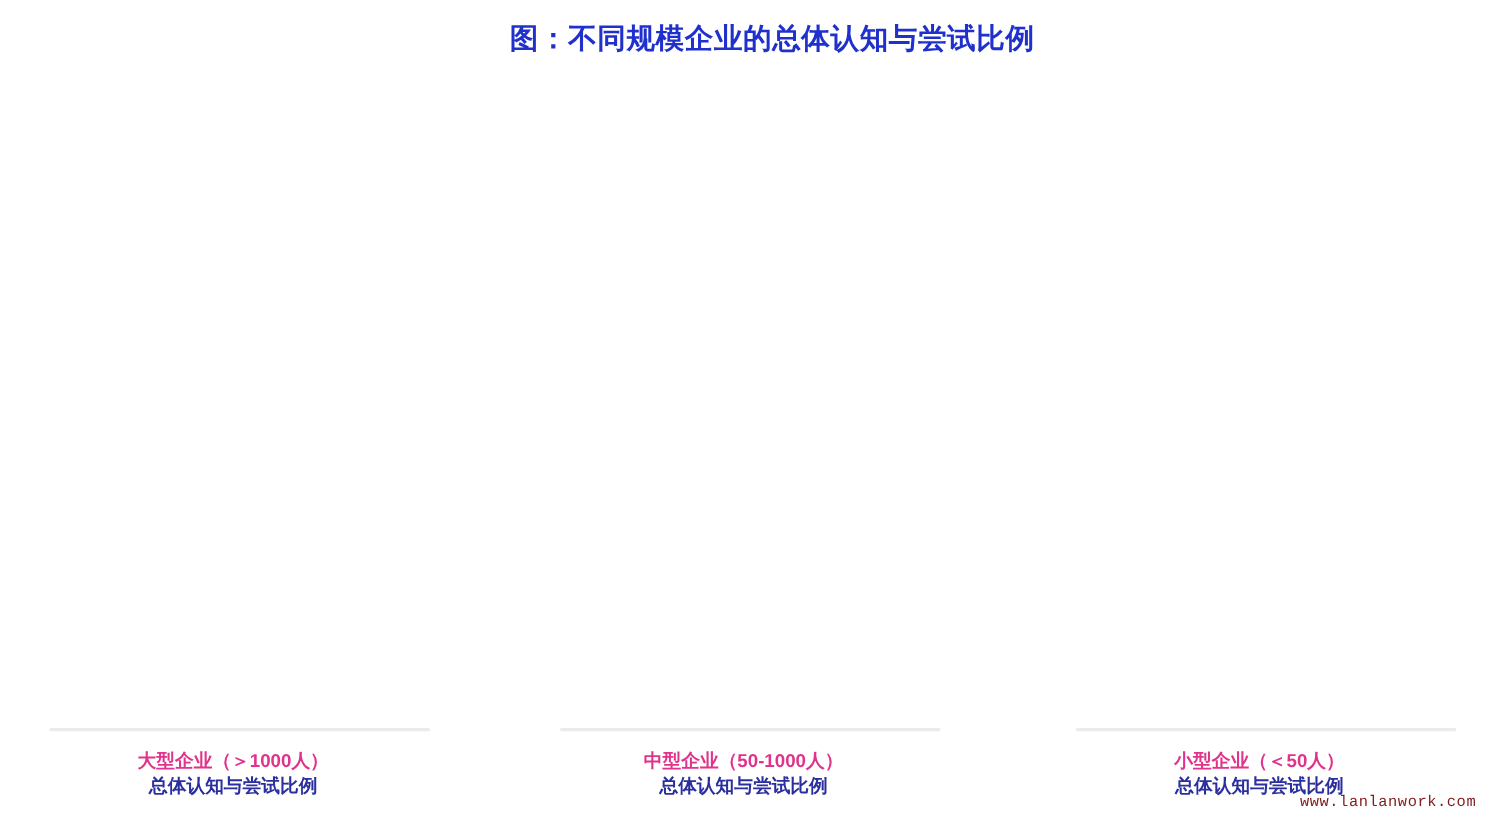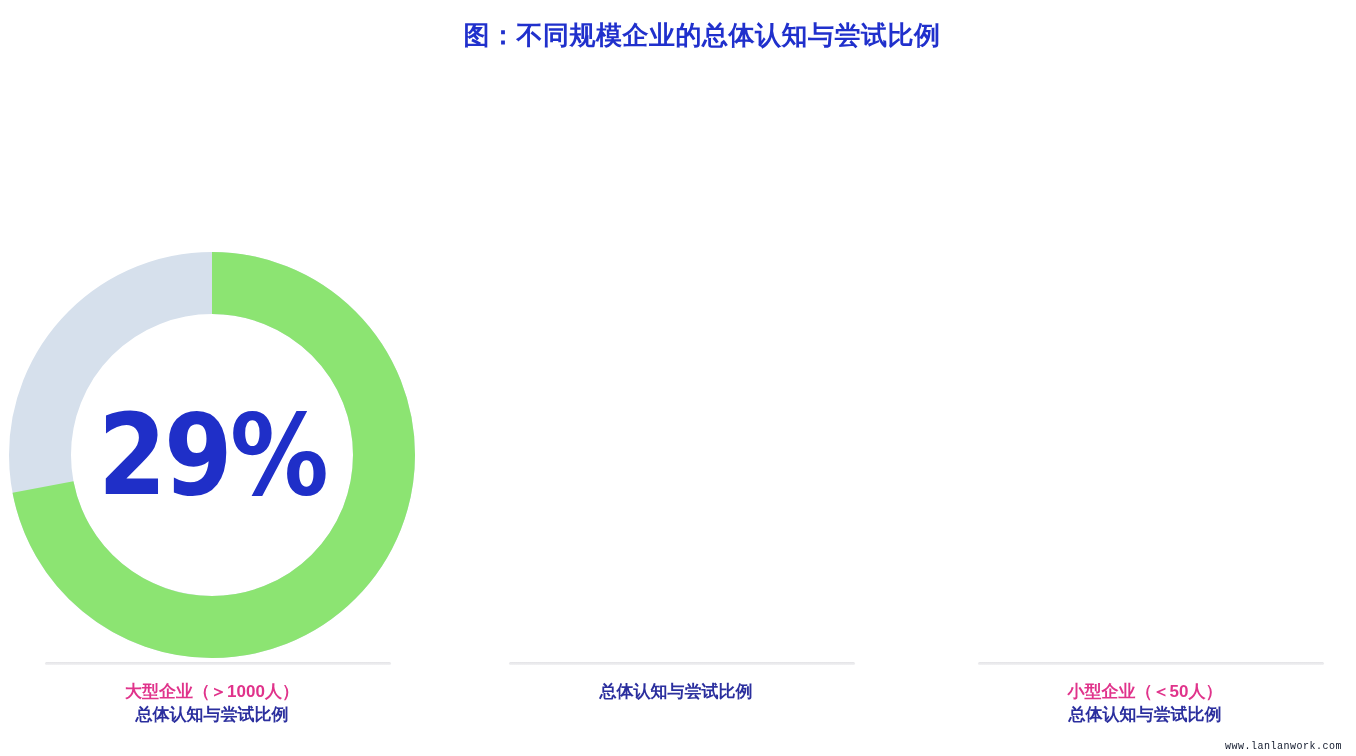--- a/index.html
+++ b/index.html
@@ -109,53 +109,47 @@
     font-weight: bold;
     color: #2b2f9e;
     white-space: nowrap;
     line-height: 1.35;
   }
 
   
   #watermark {
     position: absolute;
     right: 14px;
-    bottom: 4px;
+    bottom: 18px;
     font-family: "Liberation Mono", "DejaVu Sans Mono", monospace;
-    font-size: 10px;
-    color: #0f172a;
+    font-size: 14px;
+    color: #7f1d1d;
     letter-spacing: 0.5px;
     white-space: nowrap;
   }
 </style>
 </head>
 <body>
 
 <div id="chart-title">图：不同规模企业的总体认知与尝试比例</div>
 
 <div id="panels">
 
   <div class="panel p0">
-    <div class="donut-wrap">
-      <svg class="donut-svg" viewBox="0 0 406 406">
-        <circle cx="203" cy="203" r="172" fill="none" stroke-width="62" stroke="#D6E0EC" stroke-dasharray="1080.7078728348888 1080.7078728348888"></circle>
-        <circle cx="203" cy="203" r="172" fill="none" stroke-width="62" transform="rotate(-90 203 203)" stroke="#8CE472" stroke-dasharray="778.1096684411199 302.5982043937689" stroke-dashoffset="0"></circle>
-      </svg>
-      <div class="donut-center-label">29%</div>
-    </div>
     <div class="panel-rule"></div>
     <div class="caption">
       <div class="caption-line1">大型企业（＞1000人）</div>
       <div class="caption-line2">总体认知与尝试比例</div>
     </div>
   </div>
 
   <div class="panel p1">
     <div class="panel-rule"></div>
     <div class="caption">
+      <div class="caption-line1">中型企业（50-1000人）</div>
       <div class="caption-line2">总体认知与尝试比例</div>
     </div>
   </div>
 
   <div class="panel p2">
     <div class="panel-rule"></div>
     <div class="caption">
       <div class="caption-line1">小型企业（＜50人）</div>
       <div class="caption-line2">总体认知与尝试比例</div>
     </div>

